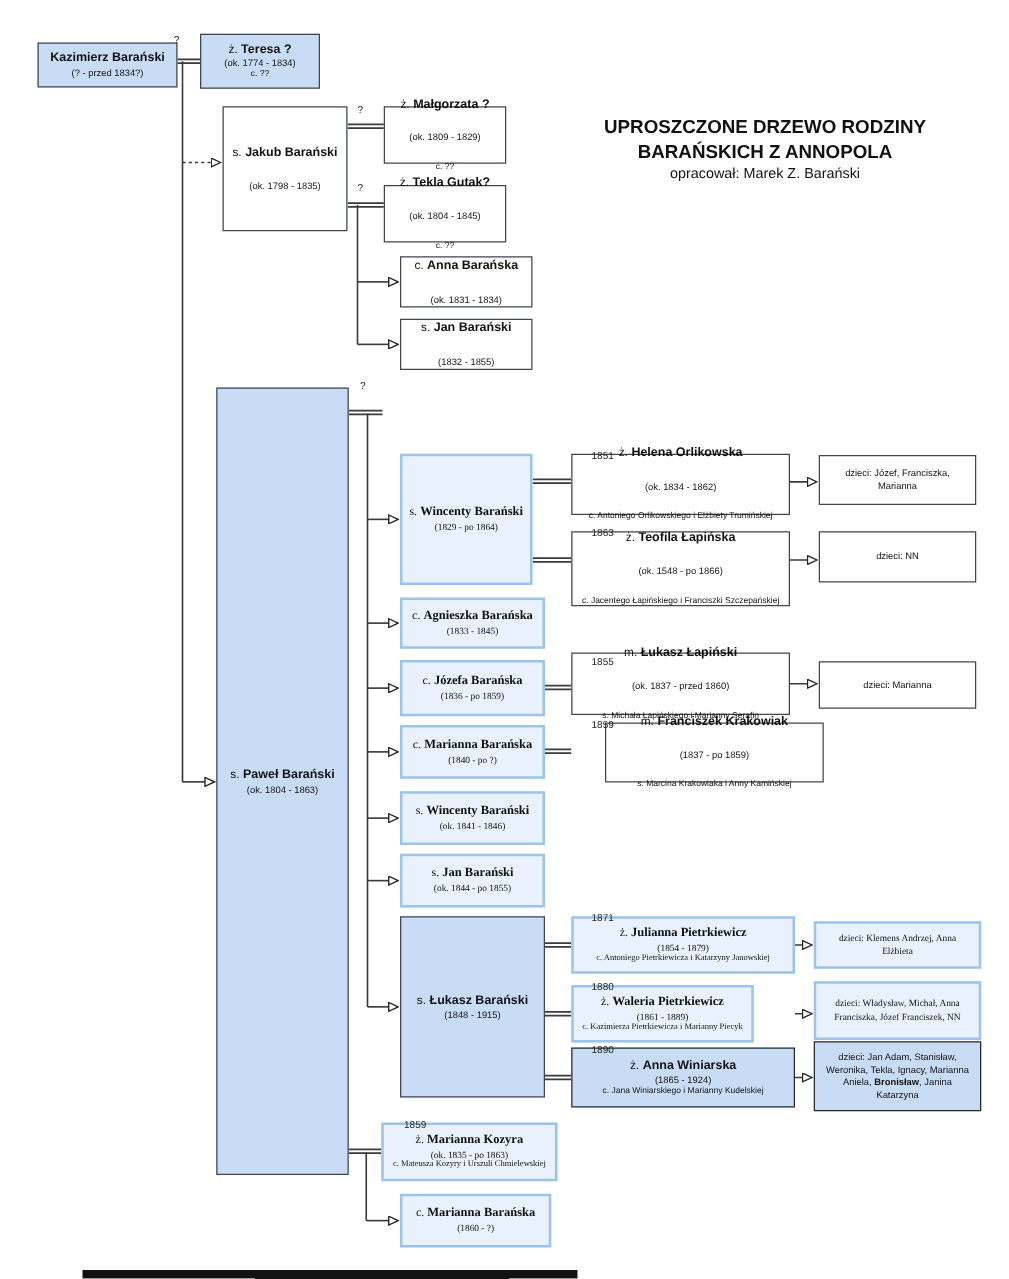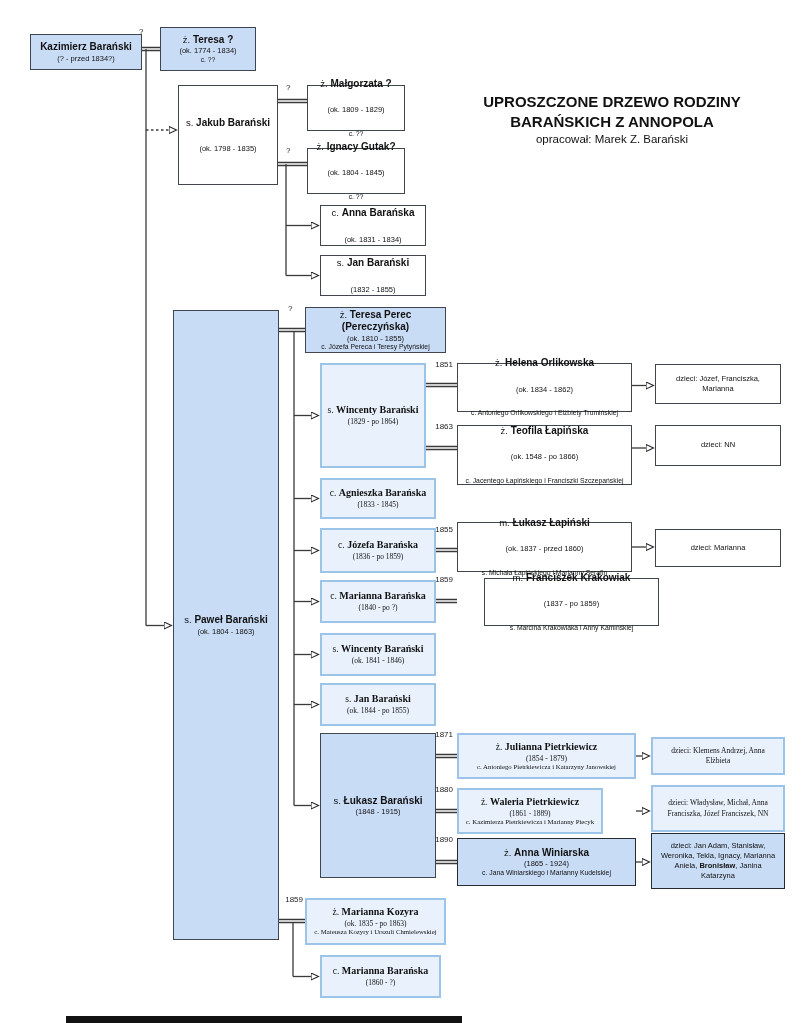--- a/index.html
+++ b/index.html
@@ -10,21 +10,21 @@
   .blue{background:#c9dcf6;border:1.5px solid #3f4650;}
   .blued{background:#c9dcf6;border:1.6px solid #262b33;}
   .white{background:#ffffff;border:1.5px solid #3f4650;gap:15px;}
   .pale{background:#e9f2fc;border:2px solid #9cc3e8;font-family:Liberation Serif, serif;}
   .nm{font-size:10px;font-weight:700;}
   .nm .pfx{font-weight:400;font-size:9.5px;}
   .dt{font-size:7.5px;text-align:right;}
   .pr{font-size:6.8px;padding:0 3px;}
   .kids{font-size:7.5px;padding:0 5px;line-height:1.35;}
   .lbl{position:absolute;font-size:8px;color:#222;}
-  .yr{width:26px;text-align:right;}
+  .yr{width:26px;text-align:right;margin-left:38px;}
   #title{position:absolute;left:450px;top:92px;width:324px;text-align:center;}
   #title .t1{font-size:15px;font-weight:700;line-height:1.3;}
   #title .t2{font-size:11.5px;margin-top:2px;}
   svg.wires{position:absolute;left:0;top:0;}
   #bottom-bar{position:absolute;left:66px;top:1016px;width:396px;height:7px;background:#121212;}
 </style>
 </head>
 <body>
 
 <div id="stage">
@@ -96,41 +96,36 @@
   <div class="box white" style="left:178px;top:85px;width:100px;height:100px">
     <div class="nm"><span class="pfx">s.</span> <b>Jakub Barański</b></div>
     <div class="dt">(ok. 1798 - 1835)</div>
   </div>
   <div class="box white" style="left:307px;top:85px;width:98px;height:46px">
     <div class="nm"><span class="pfx">ż.</span> <b>Małgorzata ?</b></div>
     <div class="dt">(ok. 1809 - 1829)</div>
     <div class="pr">c. ??</div>
   </div>
   <div class="box white" style="left:307px;top:148px;width:98px;height:46px">
-    <div class="nm"><span class="pfx">ż.</span> <b>Ignacy Gutak?</b></div>
+    <div class="nm"><span class="pfx">ż.</span> <b>Tekla Gutak?</b></div>
     <div class="dt">(ok. 1804 - 1845)</div>
     <div class="pr">c. ??</div>
   </div>
   <div class="box white" style="left:320px;top:205px;width:106px;height:41px">
     <div class="nm"><span class="pfx">c.</span> <b>Anna Barańska</b></div>
     <div class="dt">(ok. 1831 - 1834)</div>
   </div>
   <div class="box white" style="left:320px;top:255px;width:106px;height:41px">
     <div class="nm"><span class="pfx">s.</span> <b>Jan Barański</b></div>
     <div class="dt">(1832 - 1855)</div>
   </div>
 
   <div class="box blue" style="left:173px;top:310px;width:106px;height:630px">
     <div class="nm"><span class="pfx">s.</span> <b>Paweł Barański</b></div>
     <div class="dt">(ok. 1804 - 1863)</div>
-  </div>
-  <div class="box blue" style="left:305px;top:307px;width:141px;height:46px">
-    <div class="nm"><span class="pfx">ż.</span> <b>Teresa Perec (Pereczyńska)</b></div>
-    <div class="dt">(ok. 1810 - 1855)</div>
-    <div class="pr">c. Józefa Pereca i Teresy Pytyńskiej</div>
   </div>
 
   <div class="box pale" style="left:320px;top:363px;width:106px;height:105px">
     <div class="nm"><span class="pfx">s.</span> <b>Wincenty Barański</b></div>
     <div class="dt">(1829 - po 1864)</div>
   </div>
   <div class="box white" style="left:457px;top:363px;width:175px;height:49px">
     <div class="nm"><span class="pfx">ż.</span> <b>Helena Orlikowska</b></div>
     <div class="dt">(ok. 1834 - 1862)</div>
     <div class="pr">c. Antoniego Orlikowskiego i Elżbiety Trumińskiej</div>

